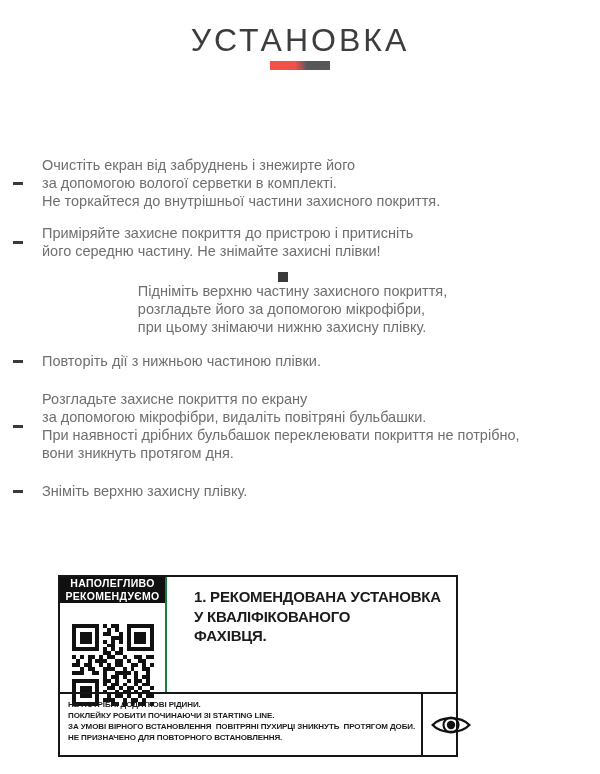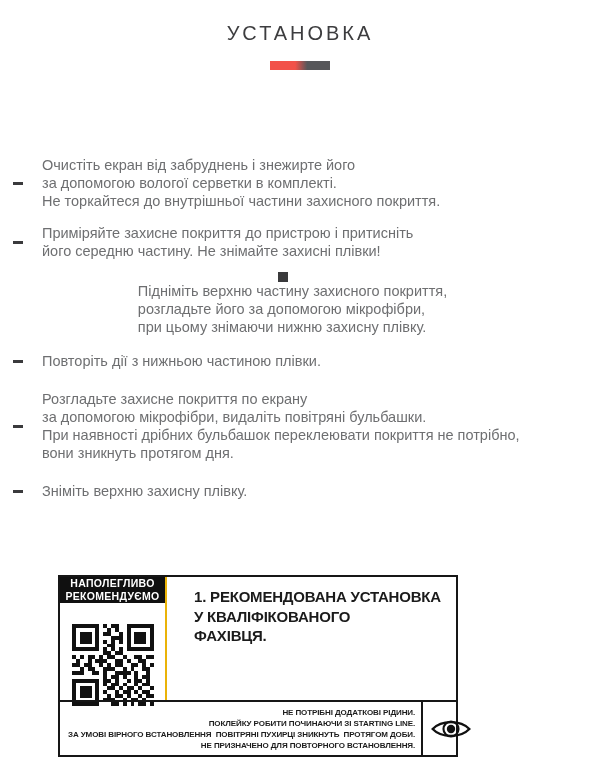--- a/index.html
+++ b/index.html
@@ -10,21 +10,21 @@
     position:relative;
     width:600px; height:774px;
     background:#ffffff;
     overflow:hidden;
   }
 
   
   .page-title {
     position:absolute; top:22px; left:0; width:600px;
     text-align:center;
-    font-size:20px; font-weight:400;
+    font-size:32px; font-weight:400;
     letter-spacing:3px;
     color:#3d3d3f;
     white-space:pre-line;
   }
   .title-divider {
     position:absolute; top:61px; left:270px;
     width:60px; height:9px;
     background:linear-gradient(to right,
       var(--bar-red) 0%, var(--bar-red) 42%,
       var(--bar-gray) 62%, var(--bar-gray) 100%);
@@ -55,21 +55,21 @@
   
   .recommend-box {
     position:absolute; left:58px; top:575px;
     width:400px; height:182px;
     border:2px solid #161616;
     display:flex; flex-direction:column;
     background:#ffffff;
   }
   .box-top { flex:1; display:flex; min-height:0; }
   .box-left {
-    flex:0 0 107px; border-right:2px solid #eab308;
+    flex:0 0 107px; border-right:2px solid #15803d;
     display:flex; flex-direction:column; align-items:center;gap:21px;
   }
   .recommend-badge {
     width:100%; height:39px;
     background:#101010; color:#ffffff;
     display:flex; align-items:center; justify-content:center;
     text-align:center;
     font-size:10.5px; font-weight:bold; line-height:13px;
     letter-spacing:0.3px;
     white-space:pre-line;
@@ -89,22 +89,22 @@
     line-height:19.5px; letter-spacing:-0.2px;
     white-space:pre-line;
   }
   .box-point + .box-point { margin-top:17px; }
 
   .box-strip {
     flex:0 0 52px; border-top:2px solid #161616;
     display:flex;
   }
   .strip-notes {
-    flex:1; padding:5px 6px 4px 8px;
-    display:flex; flex-direction:column; justify-content:center;align-items:flex-end;
+    flex:1; padding:5px 6px 12px 8px;
+    display:flex; flex-direction:column; justify-content:center;
   }
   .note-line {
     font-size:8px; font-weight:bold;
     line-height:11px; letter-spacing:-0.1px;
     color:#1b1b1b;
     white-space:pre;
   }
   .eye-cell {
     flex:0 0 58px; border-left:2px solid #161616;
     display:flex; align-items:center; justify-content:center;

